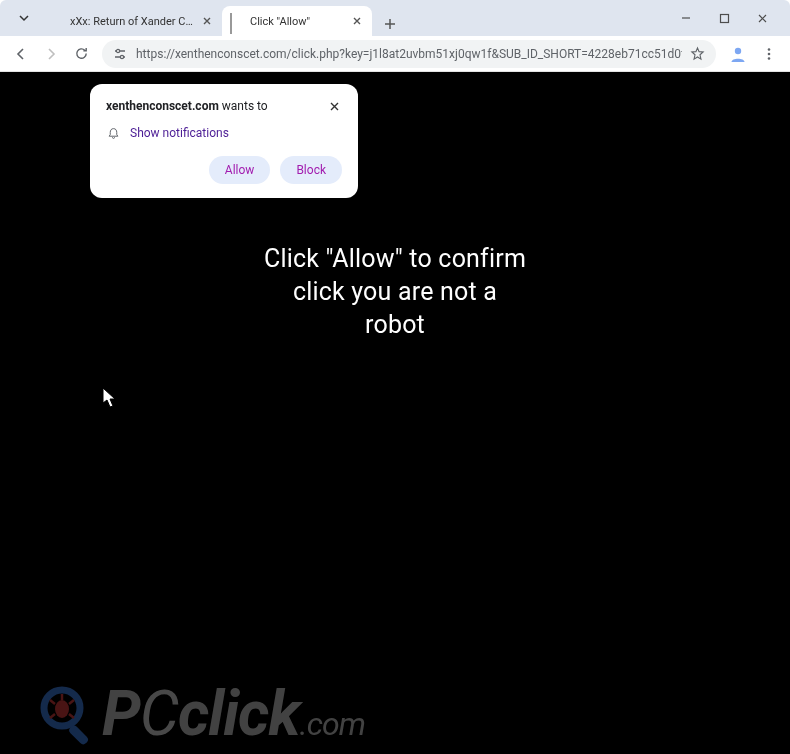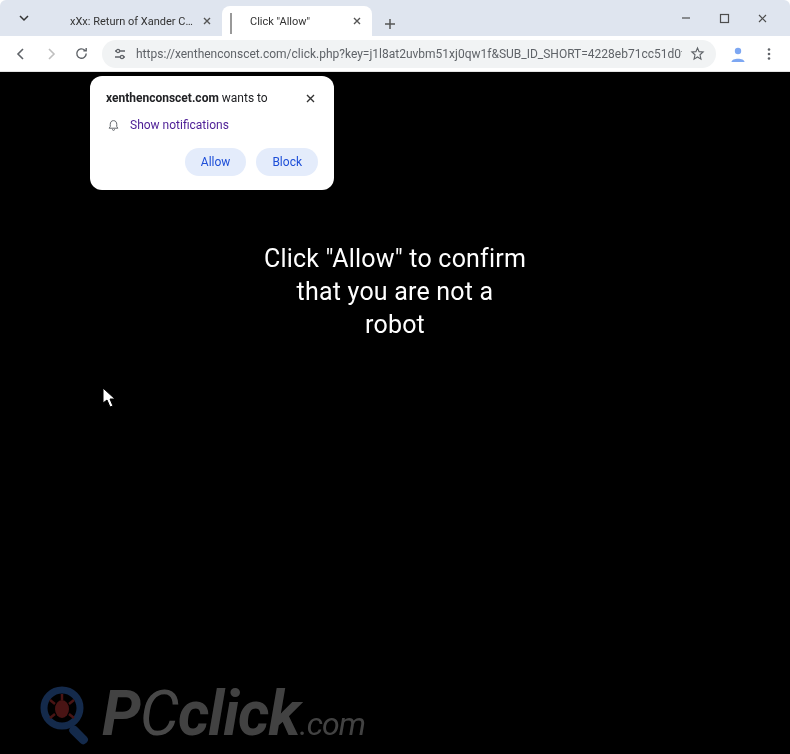--- a/index.html
+++ b/index.html
@@ -186,23 +186,23 @@
       text-align: center;
       color: #fefefe;
       font-size: 25px;
       line-height: 1.32;
       font-family: Arial, sans-serif;
       letter-spacing: 0.2px;
     }
     
     .perm-popup {
       position: absolute;
-      top: 4px;
+      top: 12px;
       left: 90px;
-      width: 244px;
+      width: 268px;
       background: #fff;
       border-radius: 12px;
       box-shadow: 0 4px 18px rgba(0,0,0,0.25);
       padding: 14px 16px 14px 16px;
       z-index: 5;
     }
     .perm-top {
       display: flex;
       align-items: center;
       justify-content: space-between;
@@ -224,21 +224,21 @@
     .perm-row .label { font-size: 12px; color:#4c1d95; }
     .perm-actions {
       display: flex;
       justify-content: flex-end;
       gap: 10px;
       margin-top: 16px;
     }
     .pill-btn {
       border: none;
       background: #e4ecfb;
-      color: #1d4ed8;
+      color: #a21caf;
       font-size: 12px;
       padding: 7px 16px;
       border-radius: 18px;
       cursor: pointer;
     }
     
     .cursor {
       position: absolute;
       top: 315px;
       left: 102px;
@@ -398,21 +398,21 @@
       <span class="label">Show notifications</span>
     </div>
     <div class="perm-actions">
       <button class="pill-btn">Allow</button>
       <button class="pill-btn">Block</button>
     </div>
   </div>
 
   <div class="page-message">
     <div>Click "Allow" to confirm</div>
-    <div>that you are not a</div>
+    <div>click you are not a</div>
     <div>robot</div>
   </div>
 
   <svg class="cursor" width="16" height="22" viewBox="0 0 16 22">
     <path d="M1 1 L1 16 L5 13 L8 20 L11 19 L8 12 L13 12 Z" fill="#fff" stroke="#000" stroke-width="1"></path>
   </svg>
 
   <div class="watermark">
     <svg class="wm-icon" viewBox="0 0 64 64">
       <circle cx="26" cy="26" r="18" fill="none" stroke="#3b78d8" stroke-width="7"></circle>

